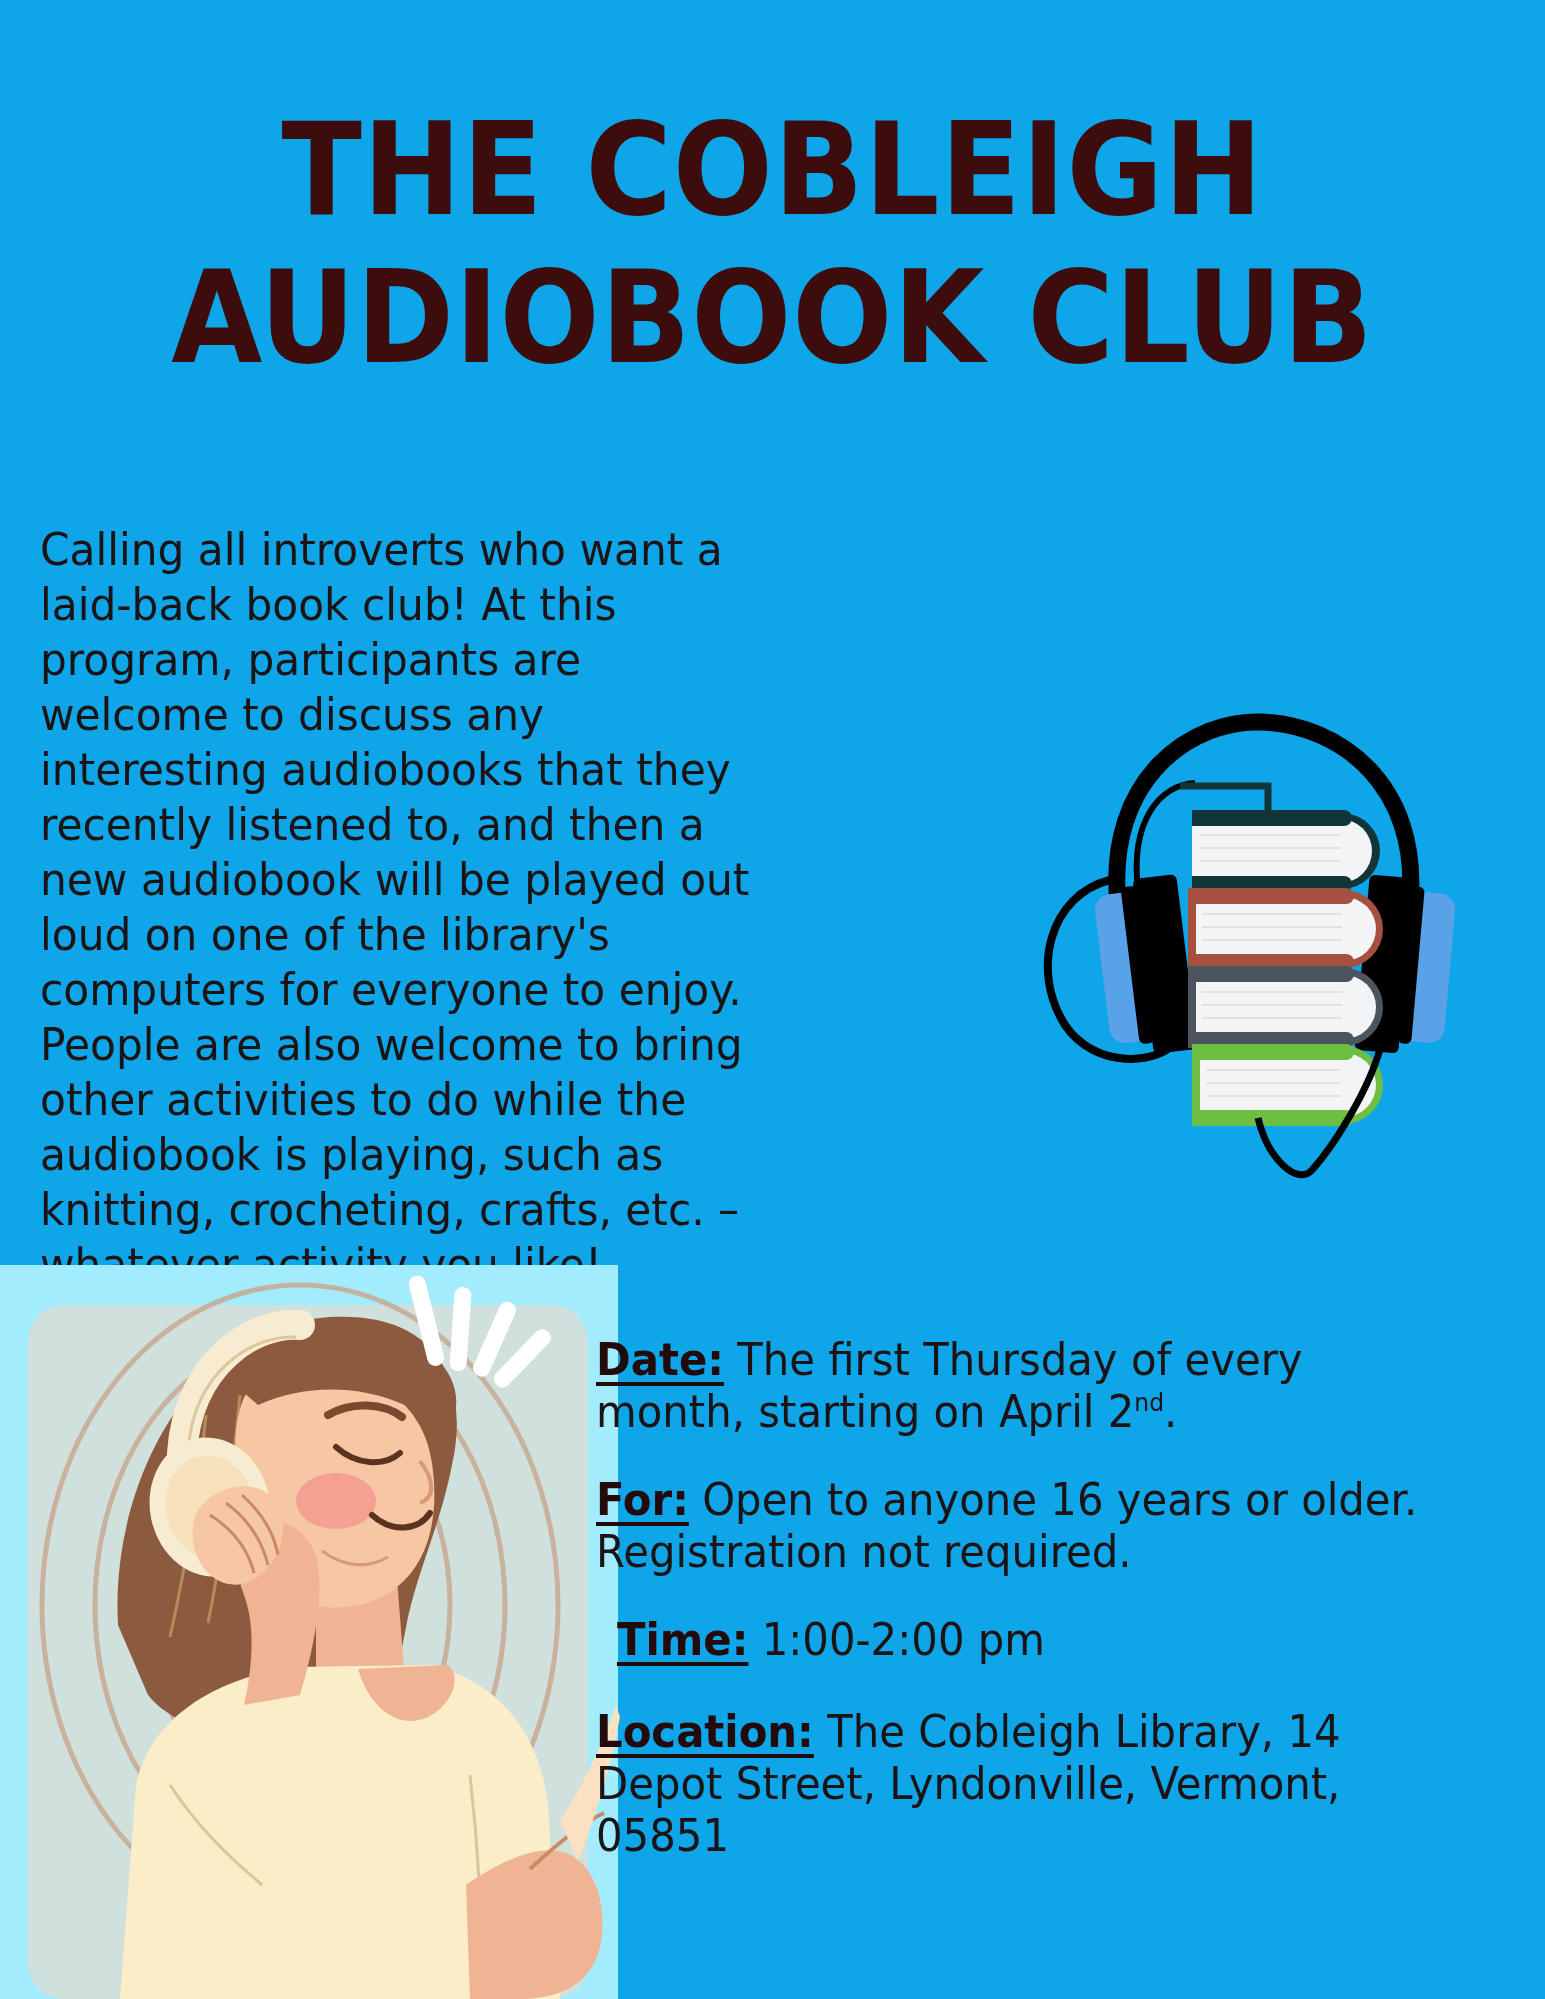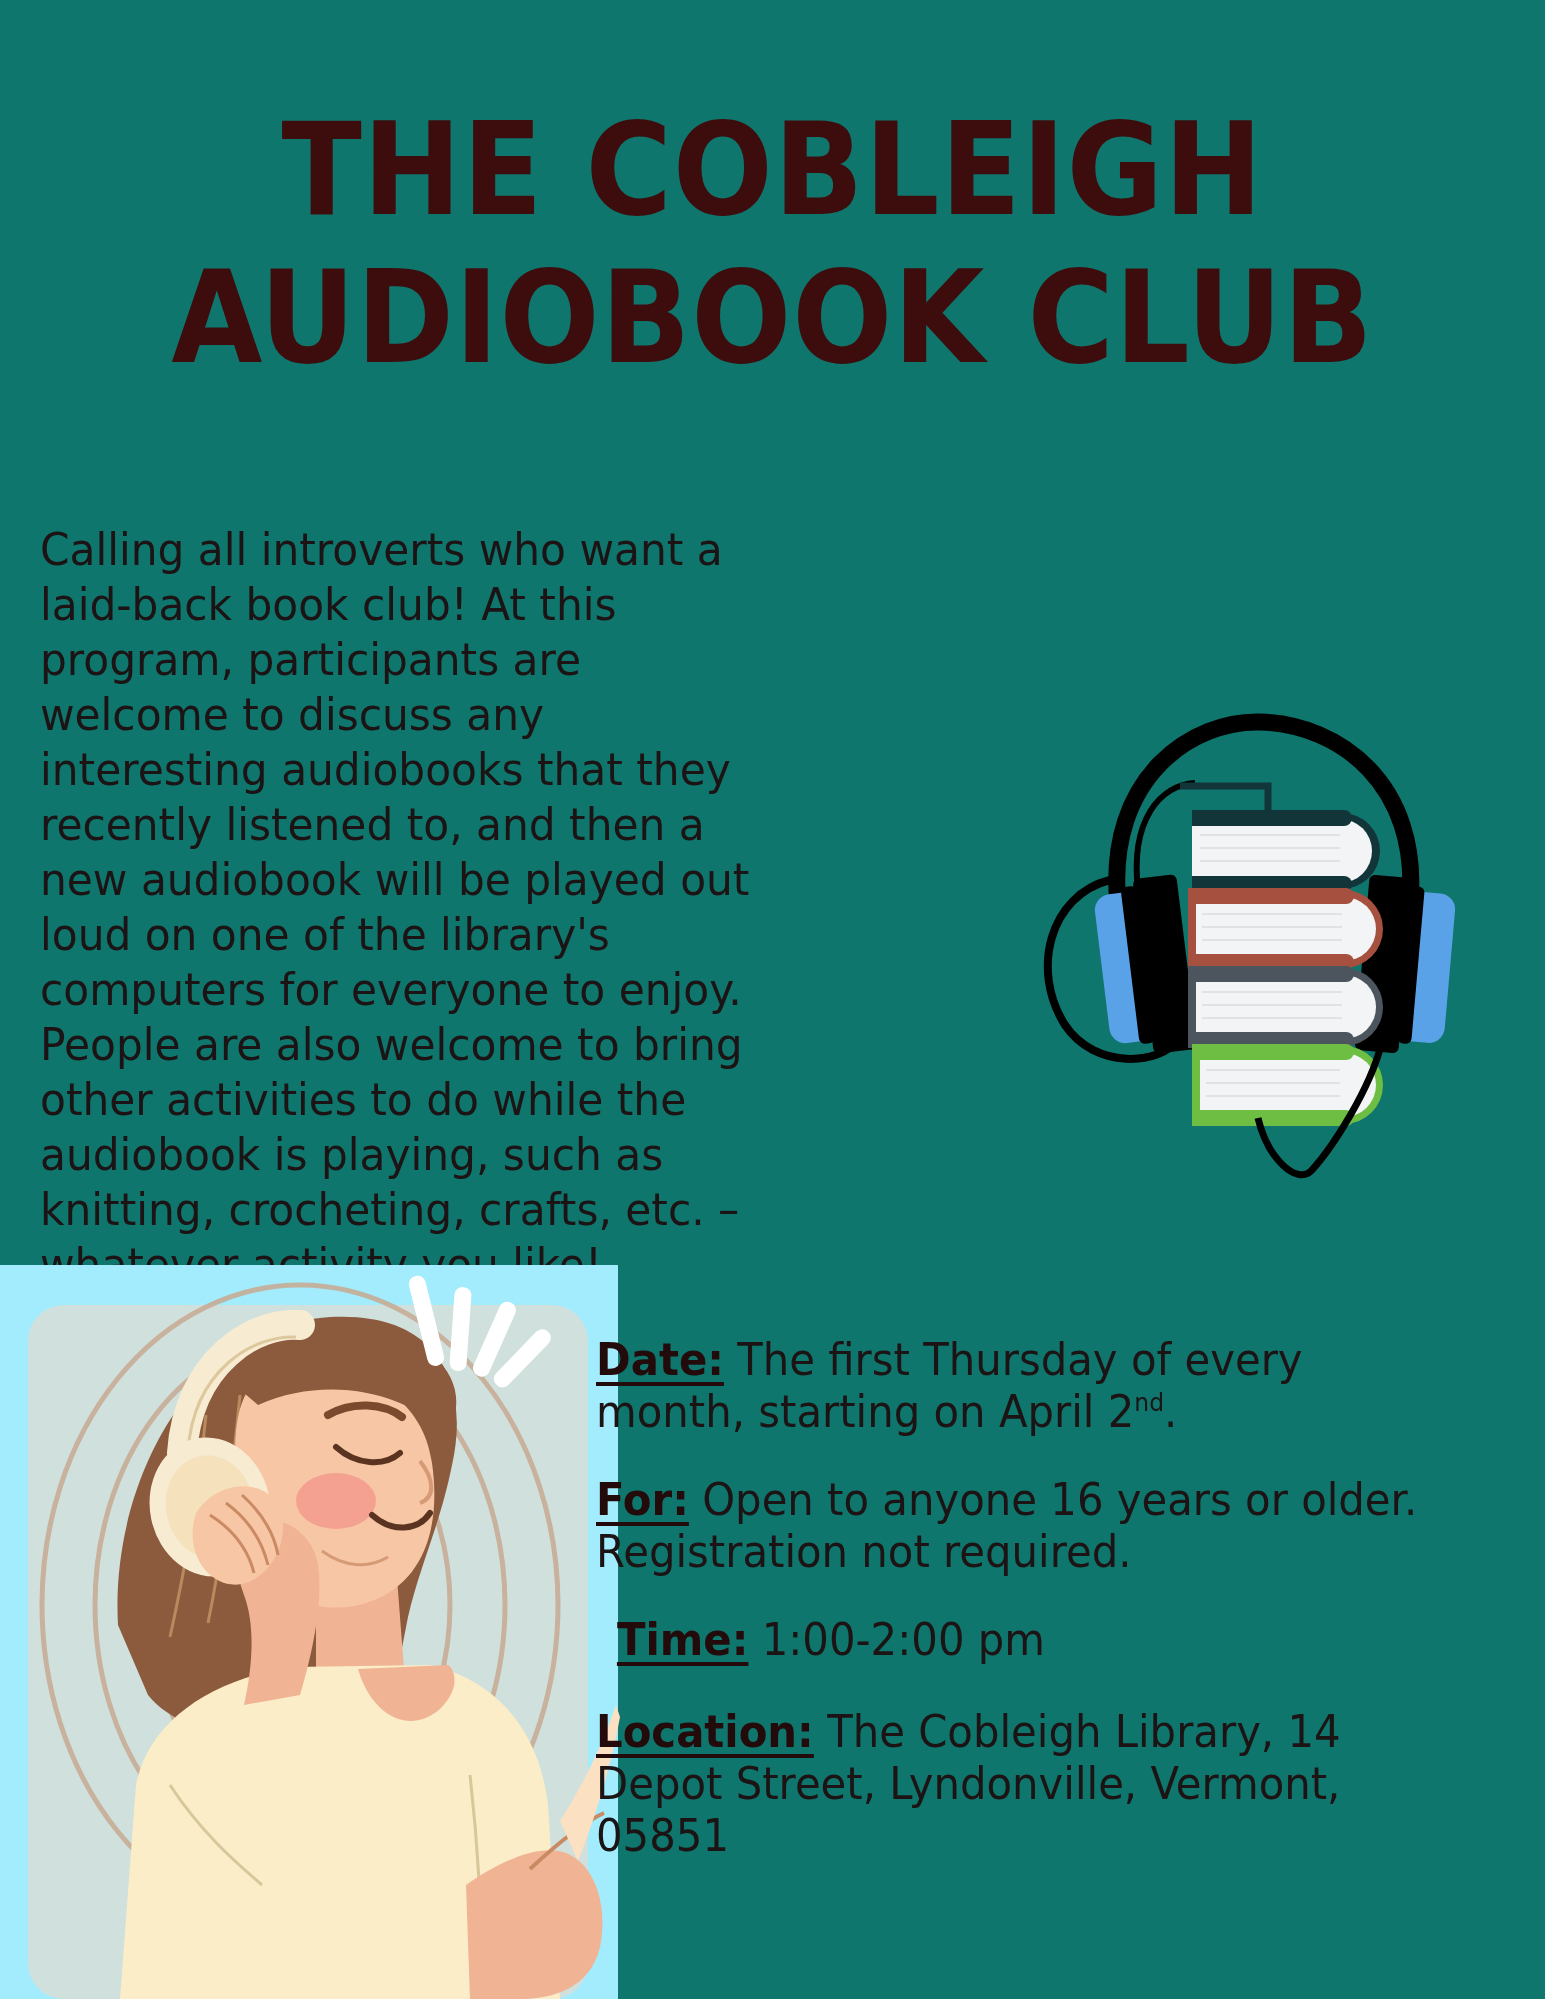--- a/index.html
+++ b/index.html
@@ -7,21 +7,21 @@
     padding: 0;
     background: #9fe8fb;
   }
   body {
     font-family: "Liberation Sans", sans-serif;
   }
   .flyer {
     position: relative;
     width: 1545px;
     height: 1999px;
-    background: #0f766e;
+    background: #0ea5e9;
     overflow: hidden;
   }
 
   
   .title-block {
     position: absolute;
     top: 96px;
     left: 0;
     width: 1545px;
     text-align: center;

